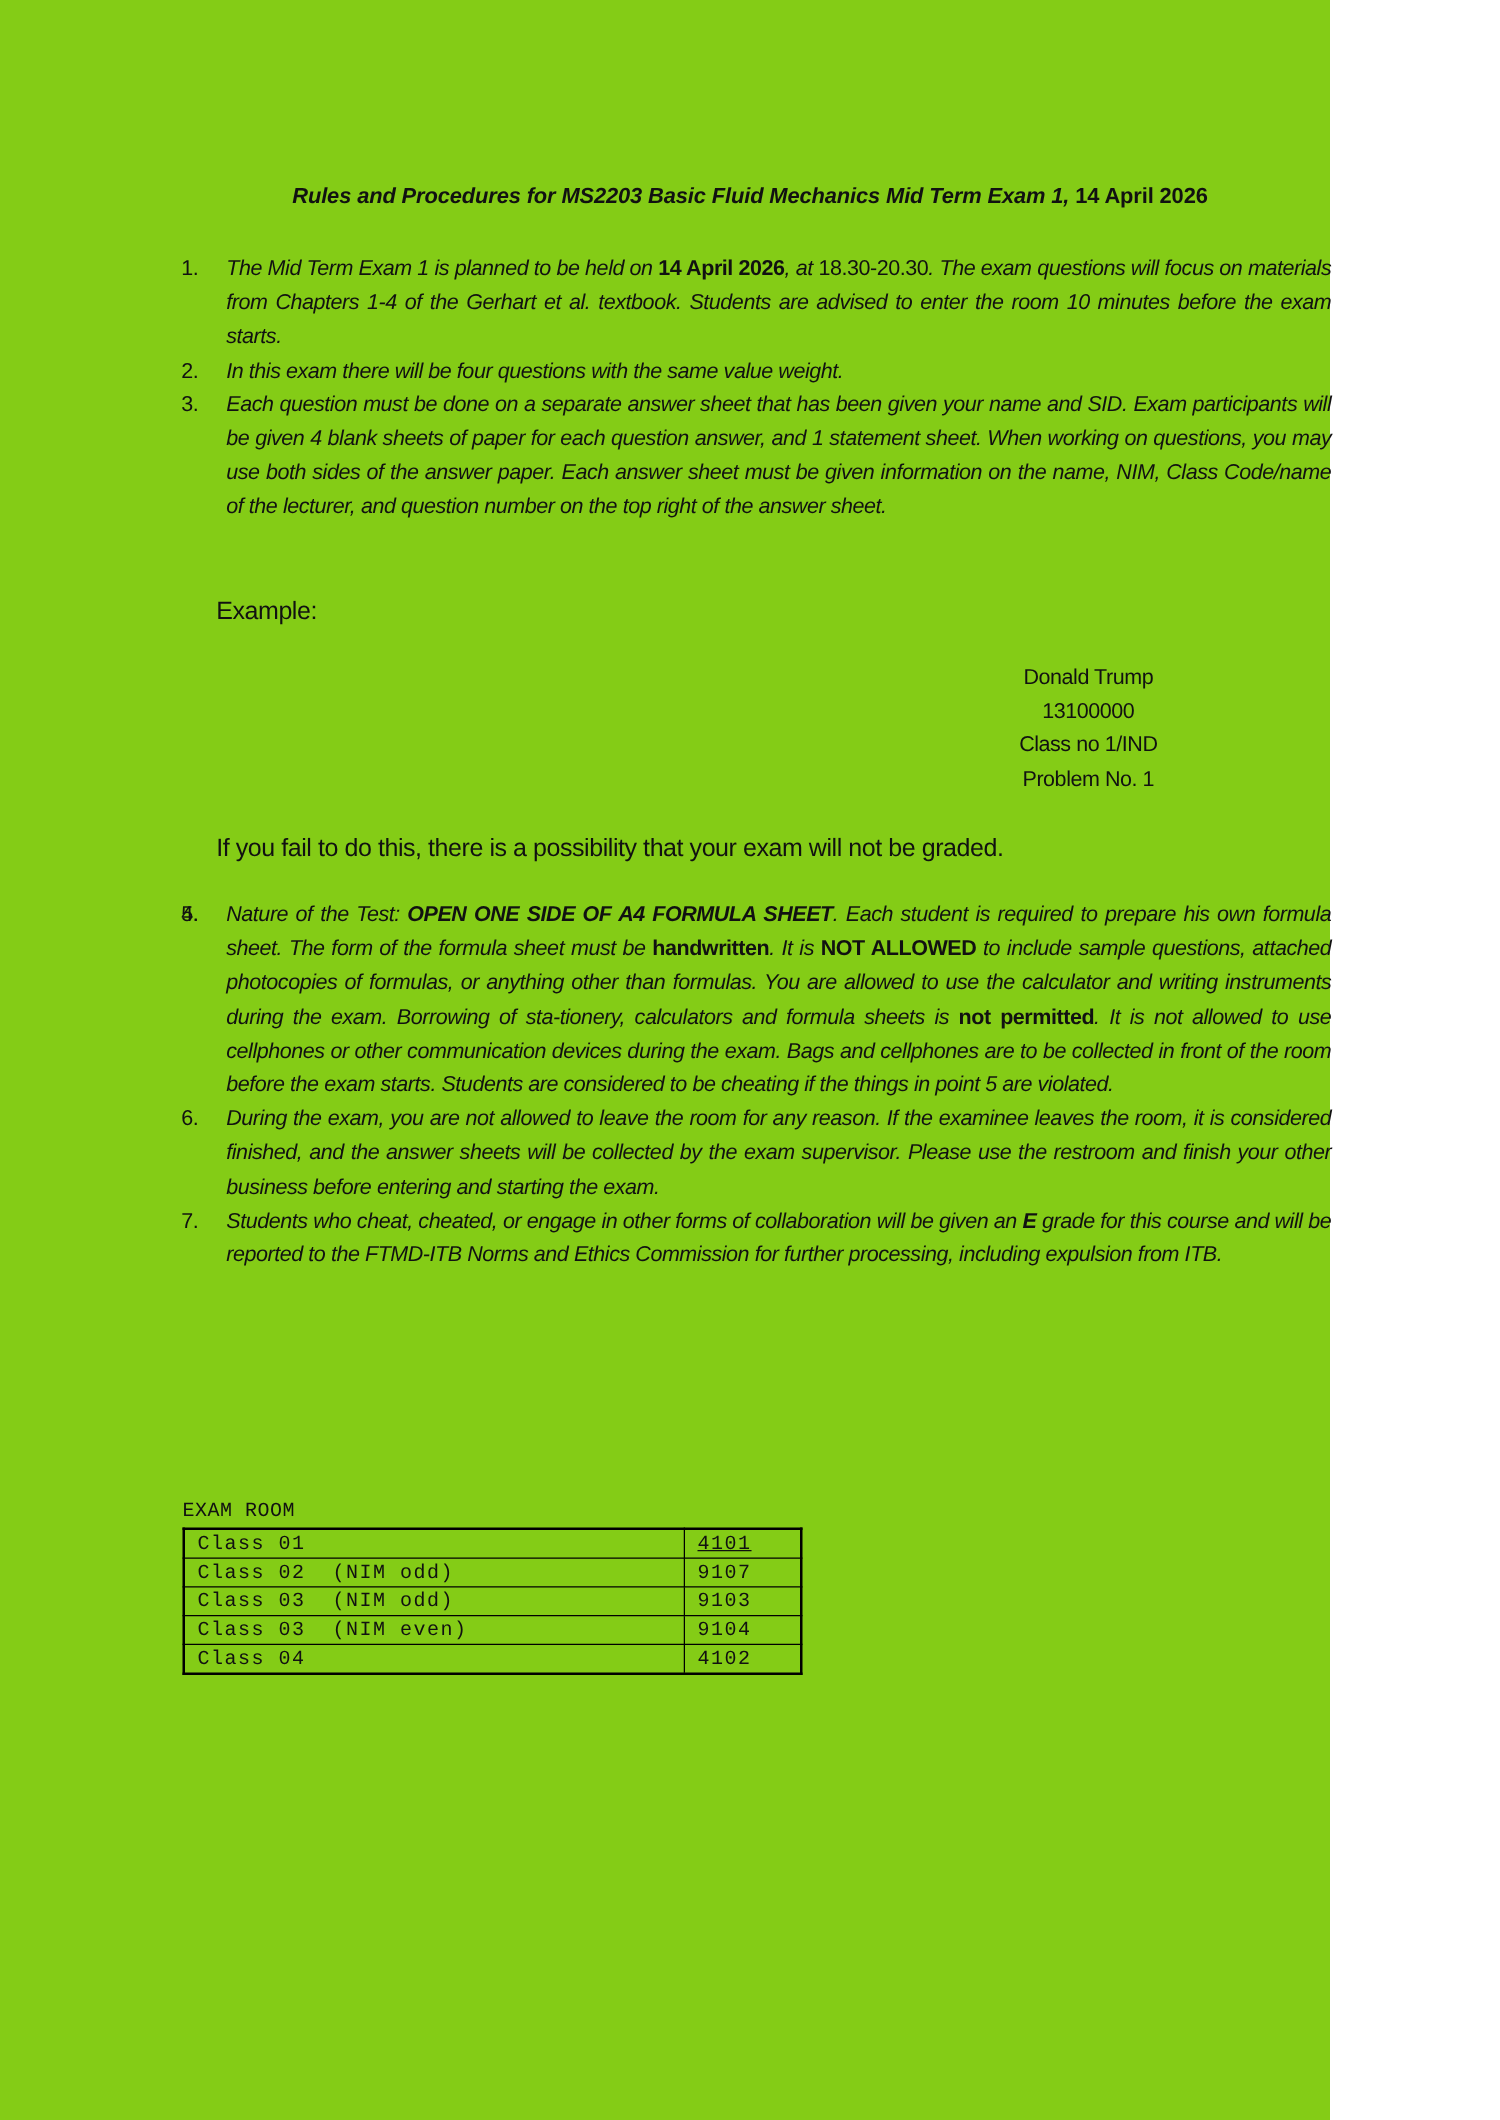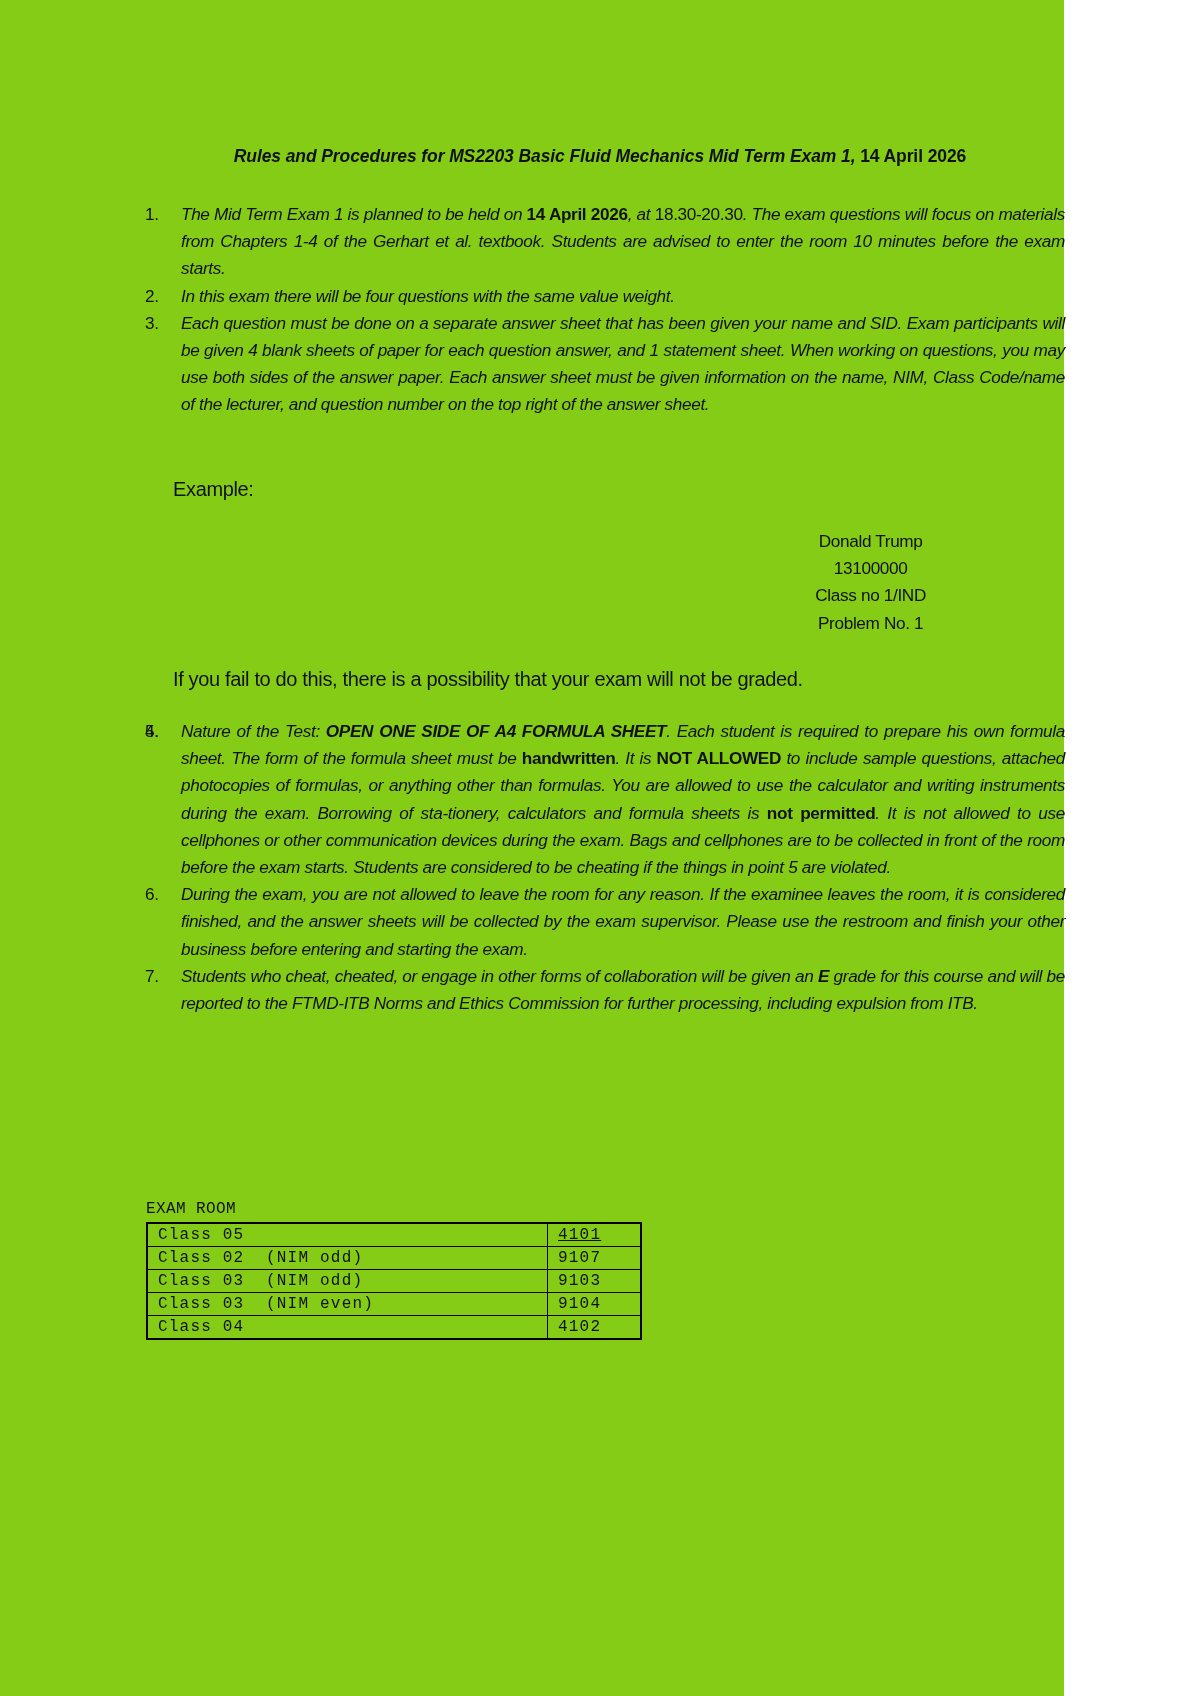--- a/index.html
+++ b/index.html
@@ -64,21 +64,21 @@
       <li><span class="num">5.</span><span>Nature of the Test: </span><b class="it">OPEN ONE SIDE OF A4 FORMULA SHEET</b><span>. Each student is required to prepare his own formula sheet. The form of the formula sheet must be </span><b class="up">handwritten</b><span>. It is </span><b class="up">NOT ALLOWED</b><span> to include sample questions, attached photocopies of formulas, or anything other than formulas. You are allowed to use the calculator and writing instruments during the exam. Borrowing of sta-tionery, calculators and formula sheets is </span><b class="up">not permitted</b><span>. It is not allowed to use cellphones or other communication devices during the exam. Bags and cellphones are to be collected in front of the room before the exam starts. Students are considered to be cheating if the things in point 5 are violated.</span></li>
       <li><span class="num">6.</span><span>During the exam, you are not allowed to leave the room for any reason. If the examinee leaves the room, it is considered finished, and the answer sheets will be collected by the exam supervisor. Please use the restroom and finish your other business before entering and starting the exam.</span></li>
       <li><span class="num">7.</span><span>Students who cheat, cheated, or engage in other forms of collaboration will be given an </span><b class="it">E</b><span> grade for this course and will be reported to the FTMD-ITB Norms and Ethics Commission for further processing, including expulsion from ITB.</span></li>
     </ol>
 
   <div class="room-title">EXAM ROOM</div>
 
   <table class="rooms">
     <tbody>
       <tr>
-          <td style="white-space: pre;">Class 05</td>
+          <td style="white-space: pre;">Class 01</td>
           <td class="room" style="white-space: pre; text-decoration: underline;">4101</td>
         </tr>
       <tr>
           <td style="white-space: pre;">Class 02  (NIM odd)</td>
           <td class="room" style="white-space: pre;">9107</td>
         </tr>
       <tr>
           <td style="white-space: pre;">Class 03  (NIM odd)</td>
           <td class="room" style="white-space: pre;">9103</td>
         </tr>

